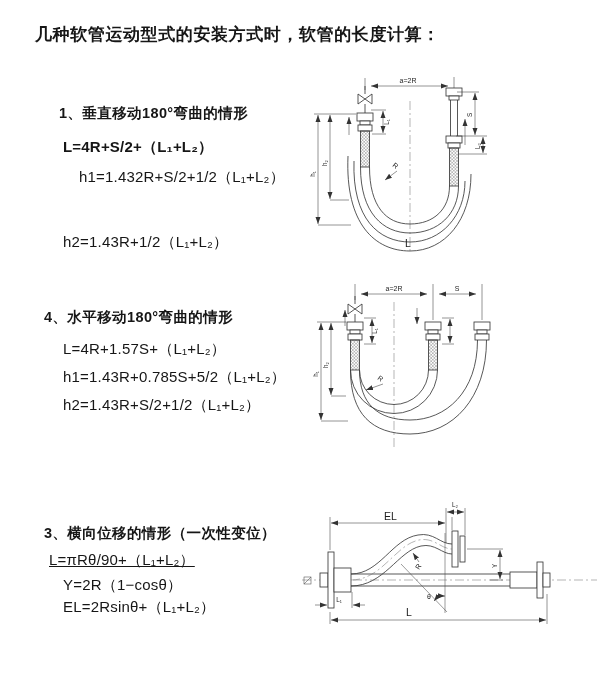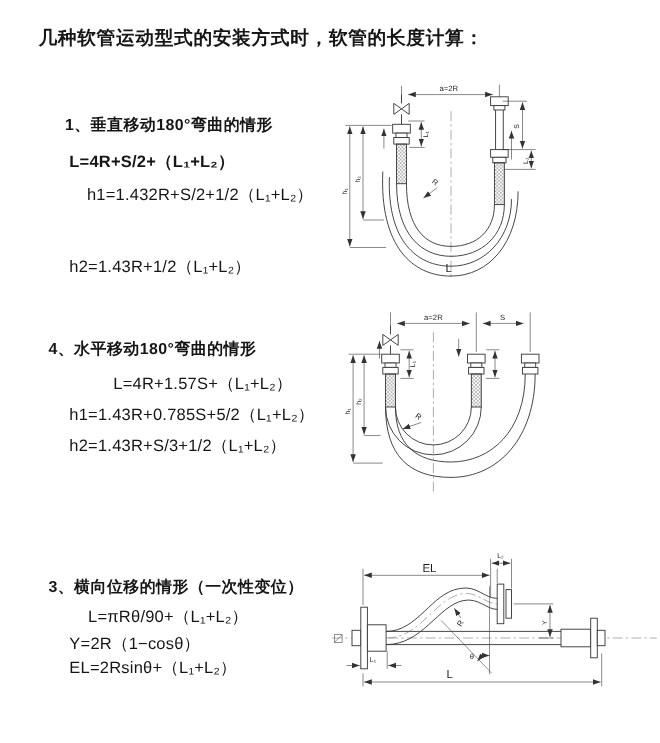--- a/index.html
+++ b/index.html
@@ -100,23 +100,23 @@
   <text class="dls" x="84" y="49" transform="rotate(-90 84 49)" text-anchor="middle">L₁</text>
 
   <path class="dim" d="M152,19 H174 M151,63 H182 M154,81 H182"></path>
   <line class="dim" x1="170" y1="20" x2="170" y2="62" marker-start="url(#ah)" marker-end="url(#ah)"></line>
   <line class="dim" x1="178" y1="64" x2="178" y2="80" marker-start="url(#ah)" marker-end="url(#ah)"></line>
   <text class="dls" x="167" y="42" transform="rotate(-90 167 42)" text-anchor="middle">S</text>
   <text class="dls" x="175" y="73" transform="rotate(-90 175 73)" text-anchor="middle">L₂</text>
 </svg>
 
 <div class="abs sec-head" style="left:44px;top:308px;">4、水平移动180°弯曲的情形</div>
-<div class="abs formula" style="left:63px;top:340px;margin-left:40px;">L=4R+1.57S+（L₁+L₂）</div>
+<div class="abs formula" style="left:63px;top:340px;">L=4R+1.57S+（L₁+L₂）</div>
 <div class="abs formula" style="left:63px;top:368px;">h1=1.43R+0.785S+5/2（L₁+L₂）</div>
-<div class="abs formula" style="left:63px;top:396px;">h2=1.43R+S/3+1/2（L₁+L₂）</div>
+<div class="abs formula" style="left:63px;top:396px;">h2=1.43R+S/2+1/2（L₁+L₂）</div>
 
 <svg class="abs" style="left:300px;top:278px;" width="295" height="180" viewBox="0 0 295 180">
   <path class="cl" d="M94,24 V172"></path>
 
   <path class="dim" d="M55,6 V22 M133,6 V42 M182,6 V42"></path>
   <line class="dim" x1="61" y1="16" x2="127" y2="16" marker-start="url(#ah)" marker-end="url(#ah)"></line>
   <line class="dim" x1="139" y1="16" x2="176" y2="16" marker-start="url(#ah)" marker-end="url(#ah)"></line>
   <text class="dl" x="94" y="13" text-anchor="middle">a=2R</text>
   <text class="dl" x="157" y="13" text-anchor="middle">S</text>
 
@@ -163,21 +163,21 @@
   <line class="dim" x1="72" y1="41" x2="72" y2="65" marker-start="url(#ah)" marker-end="url(#ah)"></line>
   <text class="dls" x="77" y="53" transform="rotate(-90 77 53)" text-anchor="middle">L₁</text>
   <path class="dim" d="M142,40 H154 M142,66 H154"></path>
   <line class="dim" x1="150" y1="41" x2="150" y2="65" marker-start="url(#ah)" marker-end="url(#ah)"></line>
 
   <path class="dim" d="M83,106 L66,112" marker-end="url(#ah)"></path>
   <text class="dl" x="77" y="101" transform="rotate(35 77 101)">R</text>
 </svg>
 
 <div class="abs sec-head" style="left:44px;top:524px;">3、横向位移的情形（一次性变位）</div>
-<div class="abs formula" style="left:80px;top:551px;">L=πRθ/90+（L₁+L₂）</div>
+<div class="abs formula" style="left:49px;top:551px;text-decoration:underline;">L=πRθ/90+（L₁+L₂）</div>
 <div class="abs formula" style="left:63px;top:576px;">Y=2R（1−cosθ）</div>
 <div class="abs formula" style="left:63px;top:598px;">EL=2Rsinθ+（L₁+L₂）</div>
 
 <svg class="abs" style="left:300px;top:495px;" width="300" height="165" viewBox="0 0 300 165">
   <path class="cl" d="M2,85 H297"></path>
 
   <g>
     <rect class="fit" x="20" y="78" width="8" height="14"></rect>
     <rect class="fit" x="28" y="57" width="6" height="56"></rect>
     <rect class="fit" x="34" y="73" width="17" height="24"></rect>

